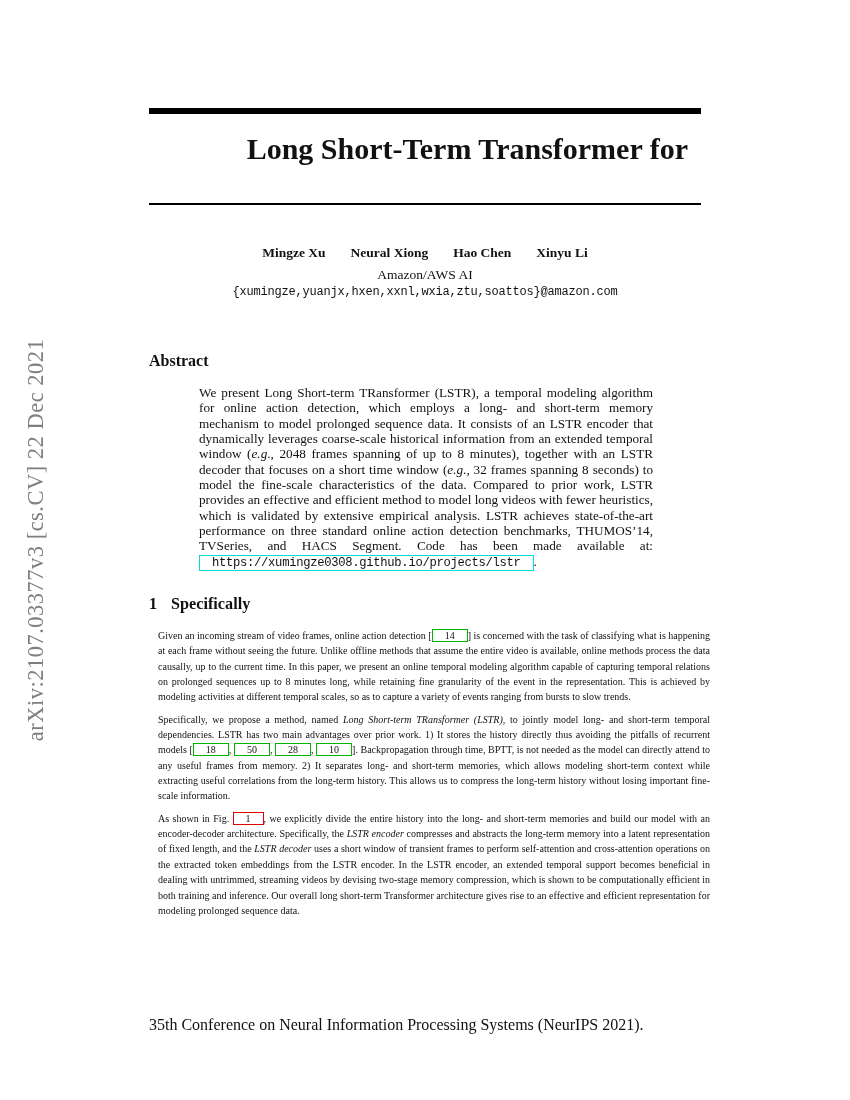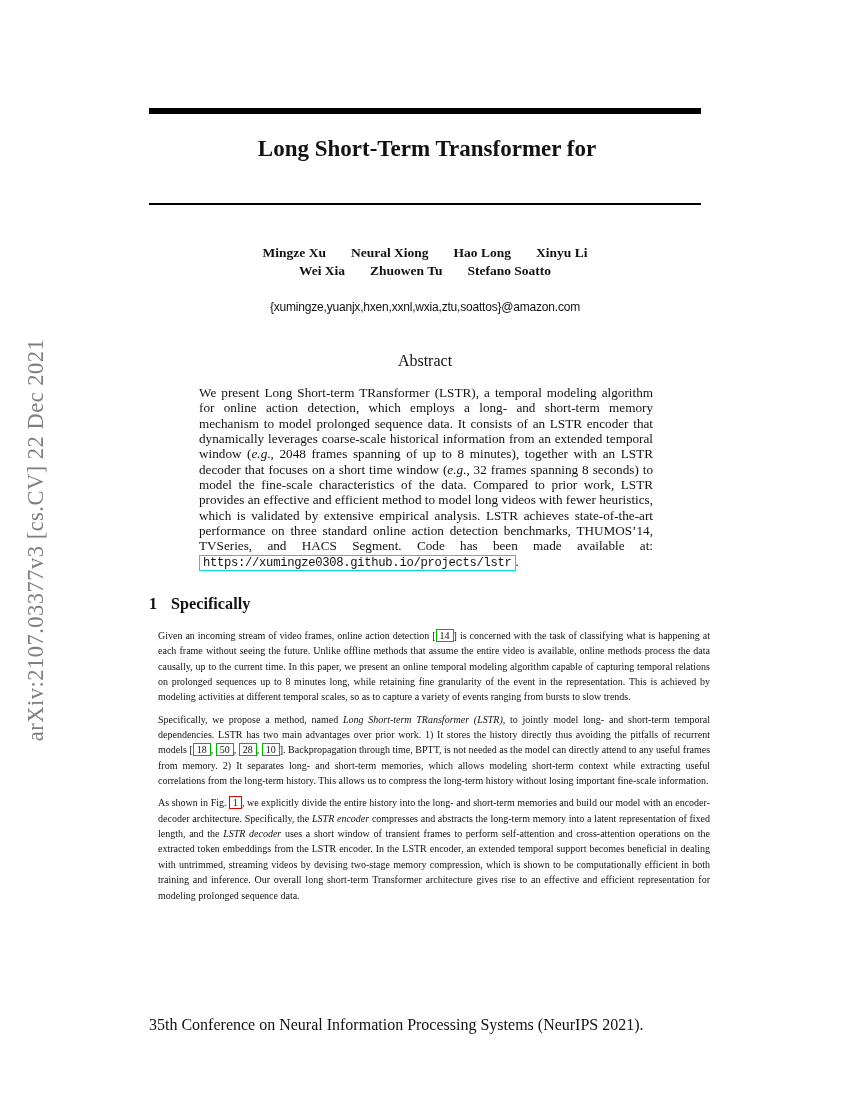--- a/index.html
+++ b/index.html
@@ -39,25 +39,25 @@
   .rule-thin {
     position: absolute;
     left: 149px; top: 203px;
     width: 552px; height: 2px;
     background: #000000;
   }
 
   
   .title-block {
     position: absolute;
-    left: 151px; top: 134px;
+    left: 136px; top: 134px;
     width: 552px;
-    text-align: center;
+    text-align: right;
     font-weight: bold;
-    font-size: 23px;
+    font-size: 30px;
     line-height: 29px;
   }
 
   
   .authors-block {
     position: absolute;
     left: 149px; top: 244px;
     width: 552px;
     text-align: center;
   }
@@ -68,34 +68,34 @@
     font-weight: bold;
     font-size: 13.5px;
     line-height: 18px;
   }
   .affiliation {
     font-size: 13.5px;
     line-height: 16px;
     margin-top: 5px;
   }
   .email {
-    font-family: Liberation Sans, sans-serif;
+    font-family: Liberation Mono, monospace;
     font-size: 12px;
     line-height: 15px;
-    margin-top: 20px;
+    margin-top: 2px;
     letter-spacing: -0.2px;
   }
 
   
   .abstract-heading {
     position: absolute;
     left: 149px; top: 352px;
     width: 552px;
-    text-align: center;
-    font-weight: normal;
+    text-align: left;
+    font-weight: bold;
     font-size: 16px;
   }
   .abstract-body {
     position: absolute;
     left: 199px; top: 385px;
     width: 454px;
     font-size: 13.2px;
     line-height: 15.35px;
     text-align: justify;
   }
@@ -132,21 +132,21 @@
 
   
   .it { font-style: italic; font-family: Liberation Serif, serif; }
   .mono {
     font-family: "Liberation Mono", monospace;
     font-size: 12.2px;
     letter-spacing: -0.3px;
   }
   .cbox {
     border: 1.4px solid;
-    padding: 0 3px;
+    padding: 0 12px;
     line-height: 1;
     display: inline;
   }
   .box-green { border-color: var(--box-green, #00b400); }
   .box-red   { border-color: var(--box-red, #e10000); }
   .box-cyan  { border-color: var(--box-cyan, #00dbdb); }
 </style>
 </head>
 <body>
 
@@ -159,28 +159,24 @@
   <div class="title-block">
     <div>Long Short-Term Transformer for</div>
   </div>
 
   <div class="rule-thin"></div>
 
   <div class="authors-block">
     <div class="author-row">
       <span>Mingze Xu</span>
       <span>Neural Xiong</span>
-      <span>Hao Long</span>
+      <span>Hao Chen</span>
       <span>Xinyu Li</span>
     </div>
-    <div class="author-row">
-      <span>Wei Xia</span>
-      <span>Zhuowen Tu</span>
-      <span>Stefano Soatto</span>
-    </div>
+    <div class="affiliation">Amazon/AWS AI</div>
     <div class="email">{xumingze,yuanjx,hxen,xxnl,wxia,ztu,soattos}@amazon.com</div>
   </div>
 
   <div class="abstract-heading">Abstract</div>
 
   <div class="abstract-body"><span>We present Long Short-term TRansformer (LSTR), a temporal modeling algorithm for online action detection, which employs a long- and short-term memory mechanism to model prolonged sequence data. It consists of an LSTR encoder that dynamically leverages coarse-scale historical information from an extended temporal window (</span><span class="it">e.g</span><span>., 2048 frames spanning of up to 8 minutes), together with an LSTR decoder that focuses on a short time window (</span><span class="it">e.g</span><span>., 32 frames spanning 8 seconds) to model the fine-scale characteristics of the data. Compared to prior work, LSTR provides an effective and efficient method to model long videos with fewer heuristics, which is validated by extensive empirical analysis. LSTR achieves state-of-the-art performance on three standard online action detection benchmarks, THUMOS’14, TVSeries, and HACS Segment. Code has been made available at: </span><span class="mono cbox box-cyan">https://xumingze0308.github.io/projects/lstr</span><span>.</span></div>
 
   <div class="section-heading">
     <span>1</span>
     <span>Specifically</span>

